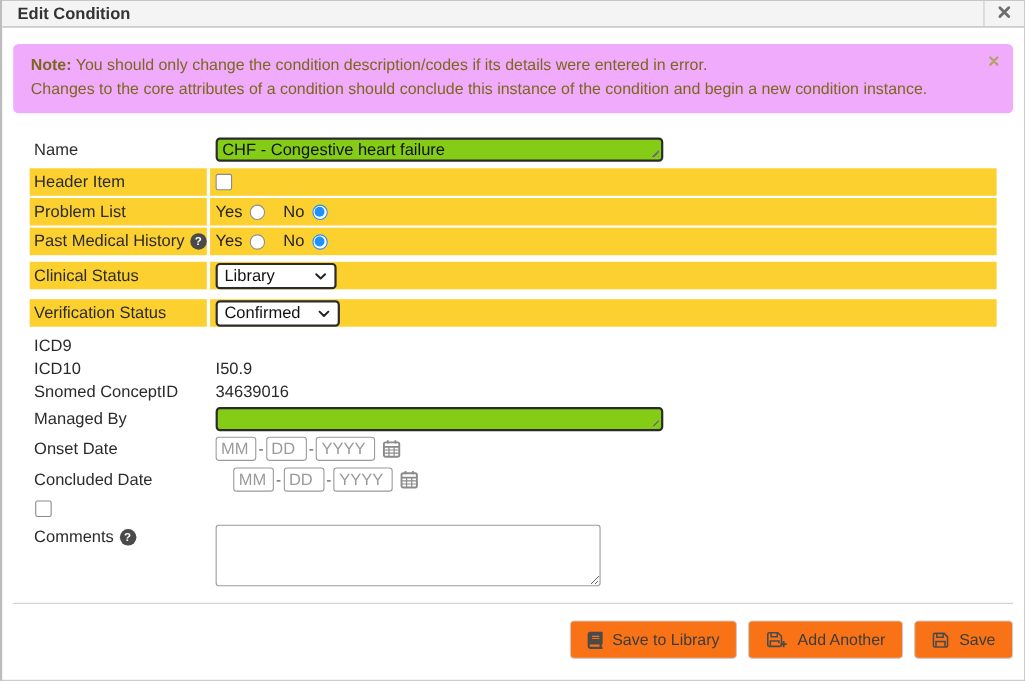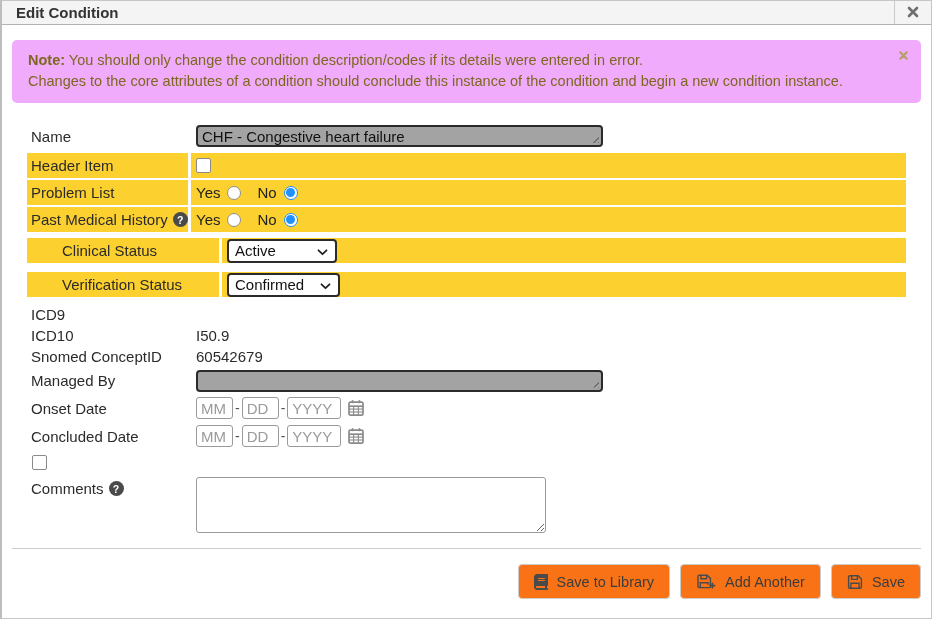--- a/index.html
+++ b/index.html
@@ -28,29 +28,29 @@
   .form { margin:0 25px; }
   .frow { display:flex; align-items:center; min-height:22px; }
   .flabel { width:164px; flex:none; padding-left:4px; font-size:15px; color:#2b2b2b;
             display:flex; align-items:center; gap:5px; align-self:stretch; }
   .fcontent { flex:1; display:flex; align-items:center; padding-left:5px; }
 
   .frow.yellow { background:#fcd02e; margin-bottom:2px; min-height:25px; }
   .frow.yellow .flabel { border-right:3px solid #fff; }
 
   .row-name { min-height:30px; margin-bottom:2px; }
-  .row-status { min-height:30px;padding-left:31px; }
+  .row-status { min-height:30px; }
   .row-plain { min-height:21px; }
 
   .gap4 { height:4px; } .gap7 { height:7px; } .gap5 { height:5px; }
 
   
   .text-input { width:407px; height:22px; border:2px solid #2b2b2b; border-radius:4px;
                 font:15px "Liberation Sans", sans-serif; padding:0 4px; color:#111;
-                outline:none; background:#a3a3a3; }
+                outline:none; background:#84cc16; }
   .grip-wrap { position:relative; display:inline-flex; }
   .grip-wrap::after { content:""; position:absolute; right:4px; bottom:4px; width:8px; height:8px;
       pointer-events:none;
       background:repeating-linear-gradient(135deg, transparent 0 2.5px, #6f6f6f 2.5px 4px);
       clip-path:polygon(100% 0, 100% 100%, 0 100%); }
 
   .checkbox { width:15px; height:15px; border:1px solid #8a8a8a; border-radius:2px;
               background:#fff; display:inline-block; cursor:pointer; }
 
   .radio-group { display:flex; align-items:center; gap:7px; font-size:15px; color:#222; }
@@ -160,21 +160,21 @@
         <span class="radio checked"></span>
       </div>
     </div>
 
     <div class="gap4"></div>
 
     <div class="frow yellow row-status">
       <div class="flabel">Clinical Status</div>
       <div class="fcontent">
         <span class="select-box">
-          <span>Active</span>
+          <span>Library</span>
           <span class="ico">
             <svg width="11" height="7" viewBox="0 0 11 7" fill="none">
                 <path d="M1.5 1.3 L5.5 5.2 L9.5 1.3" stroke="#222" stroke-width="1.8" stroke-linecap="round" stroke-linejoin="round"></path>
               </svg>
           </span>
         </span>
       </div>
     </div>
 
     <div class="gap7"></div>
@@ -200,21 +200,21 @@
       <div class="fcontent code-value"></div>
     </div>
 
     <div class="frow row-plain">
       <div class="flabel">ICD10</div>
       <div class="fcontent code-value">I50.9</div>
     </div>
 
     <div class="frow row-plain">
       <div class="flabel">Snomed ConceptID</div>
-      <div class="fcontent code-value">60542679</div>
+      <div class="fcontent code-value">34639016</div>
     </div>
 
     <div class="frow" style="min-height:27px;">
       <div class="flabel">Managed By</div>
       <div class="fcontent">
         <span class="grip-wrap">
           <input class="text-input" type="text" value="" style="">
         </span>
       </div>
     </div>
@@ -235,21 +235,21 @@
             <line x1="12.4" y1="1.2" x2="12.4" y2="4.2" stroke-width="1.7"></line>
             <line x1="6.6" y1="7.2" x2="6.6" y2="16" stroke-width="1.1"></line>
             <line x1="11.3" y1="7.2" x2="11.3" y2="16" stroke-width="1.1"></line>
             <line x1="2" y1="10.1" x2="16" y2="10.1" stroke-width="1.1"></line>
             <line x1="2" y1="13" x2="16" y2="13" stroke-width="1.1"></line>
           </svg>
         </span>
       </div>
     </div>
 
-    <div class="frow" style="min-height:28px;">
+    <div class="frow" style="min-height:28px;gap:16px;">
       <div class="flabel">Concluded Date</div>
       <div class="fcontent date-group">
         <input class="date-input w-mm" placeholder="MM" style="">
         <span class="date-sep">-</span>
         <input class="date-input w-dd" placeholder="DD" style="">
         <span class="date-sep">-</span>
         <input class="date-input w-yyyy" placeholder="YYYY" style="">
         <span class="cal-btn">
           <svg width="18" height="18" viewBox="0 0 18 18" fill="none" stroke="#8a8a8a">
             <rect x="2" y="3.2" width="14" height="13" rx="1.5" stroke-width="1.7"></rect>

